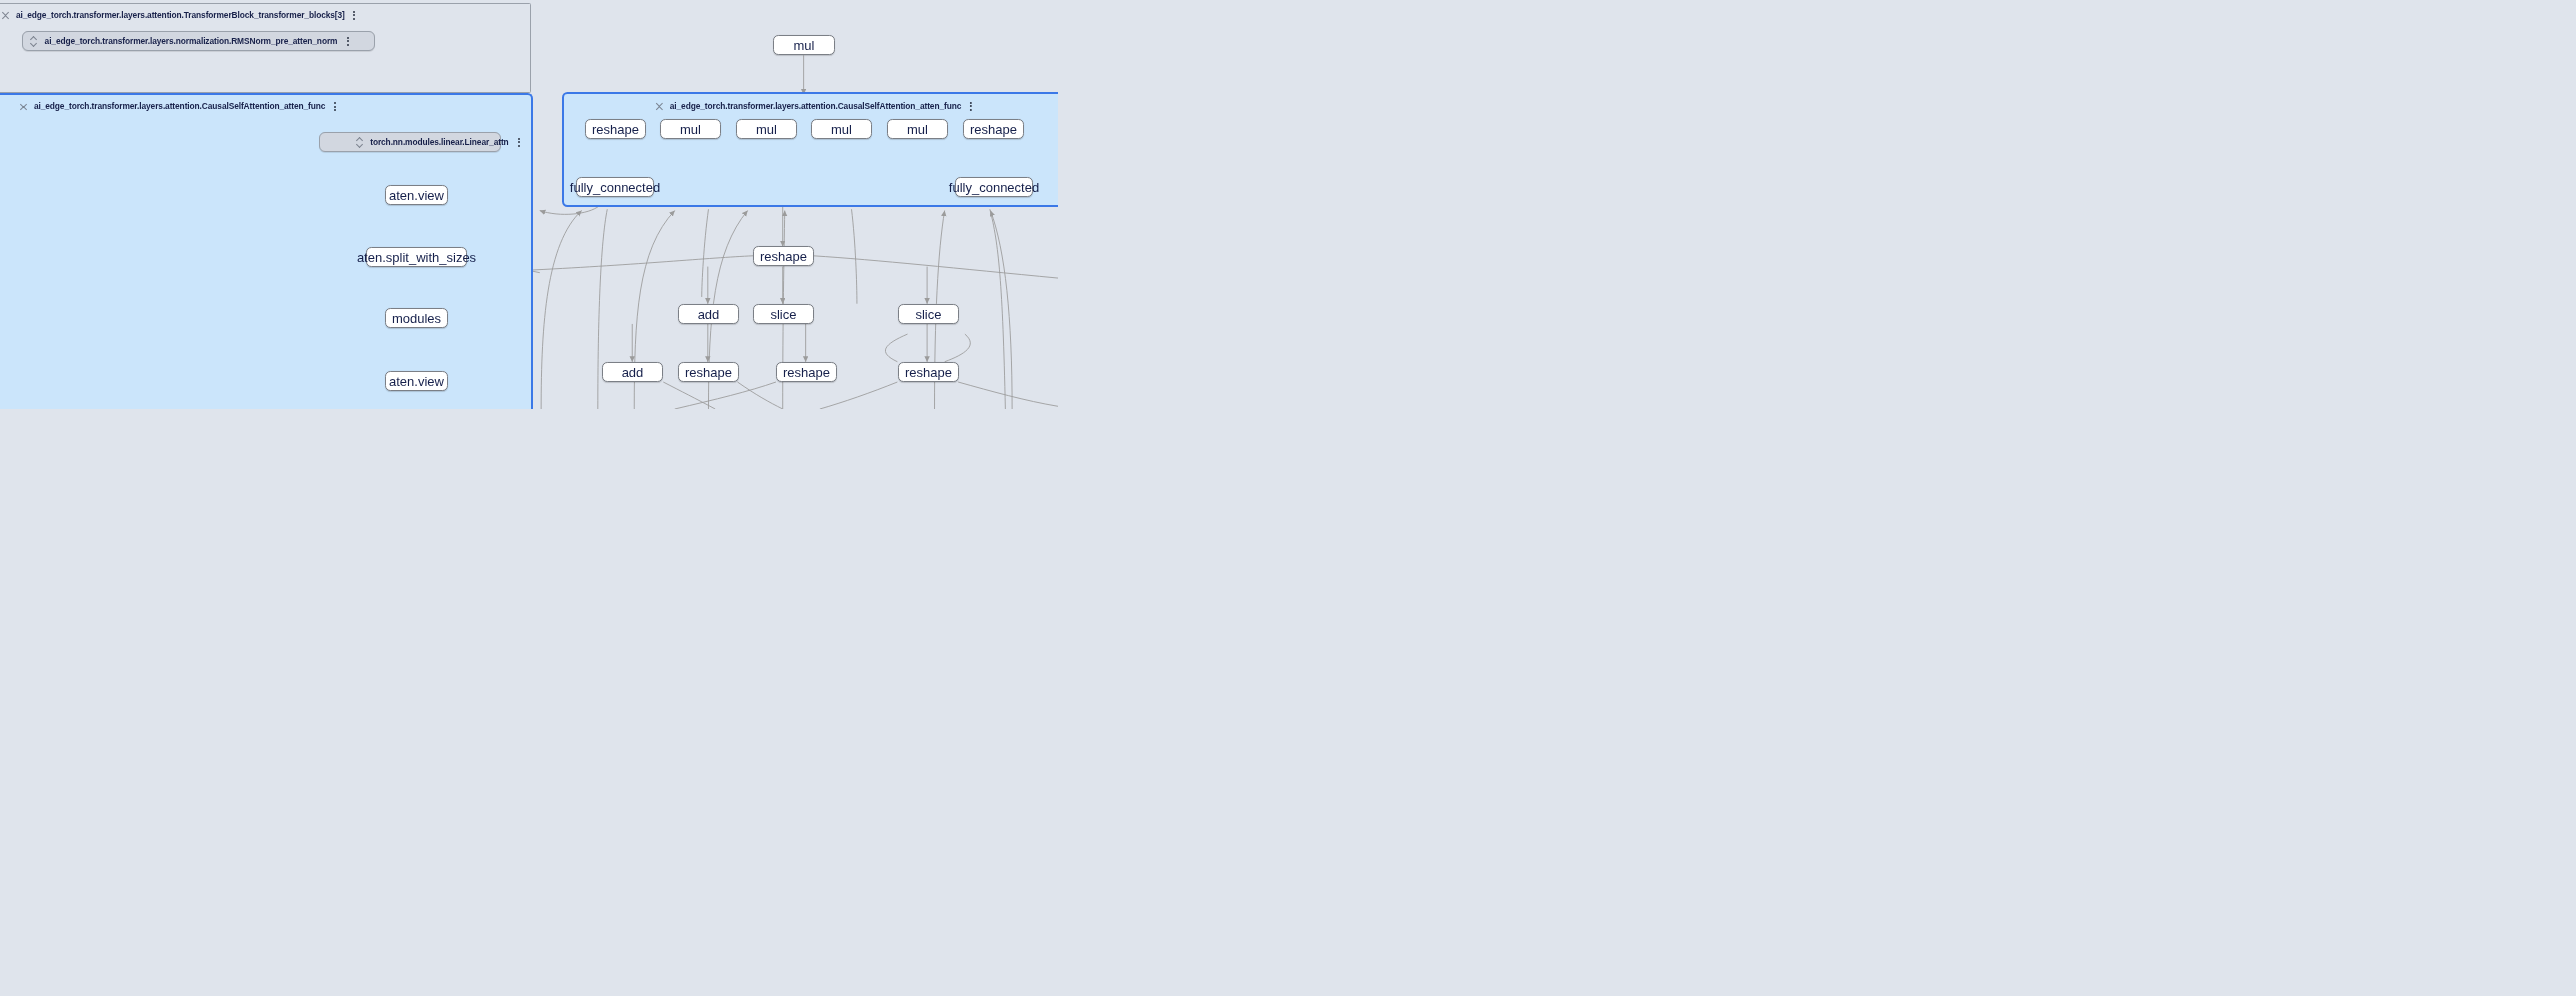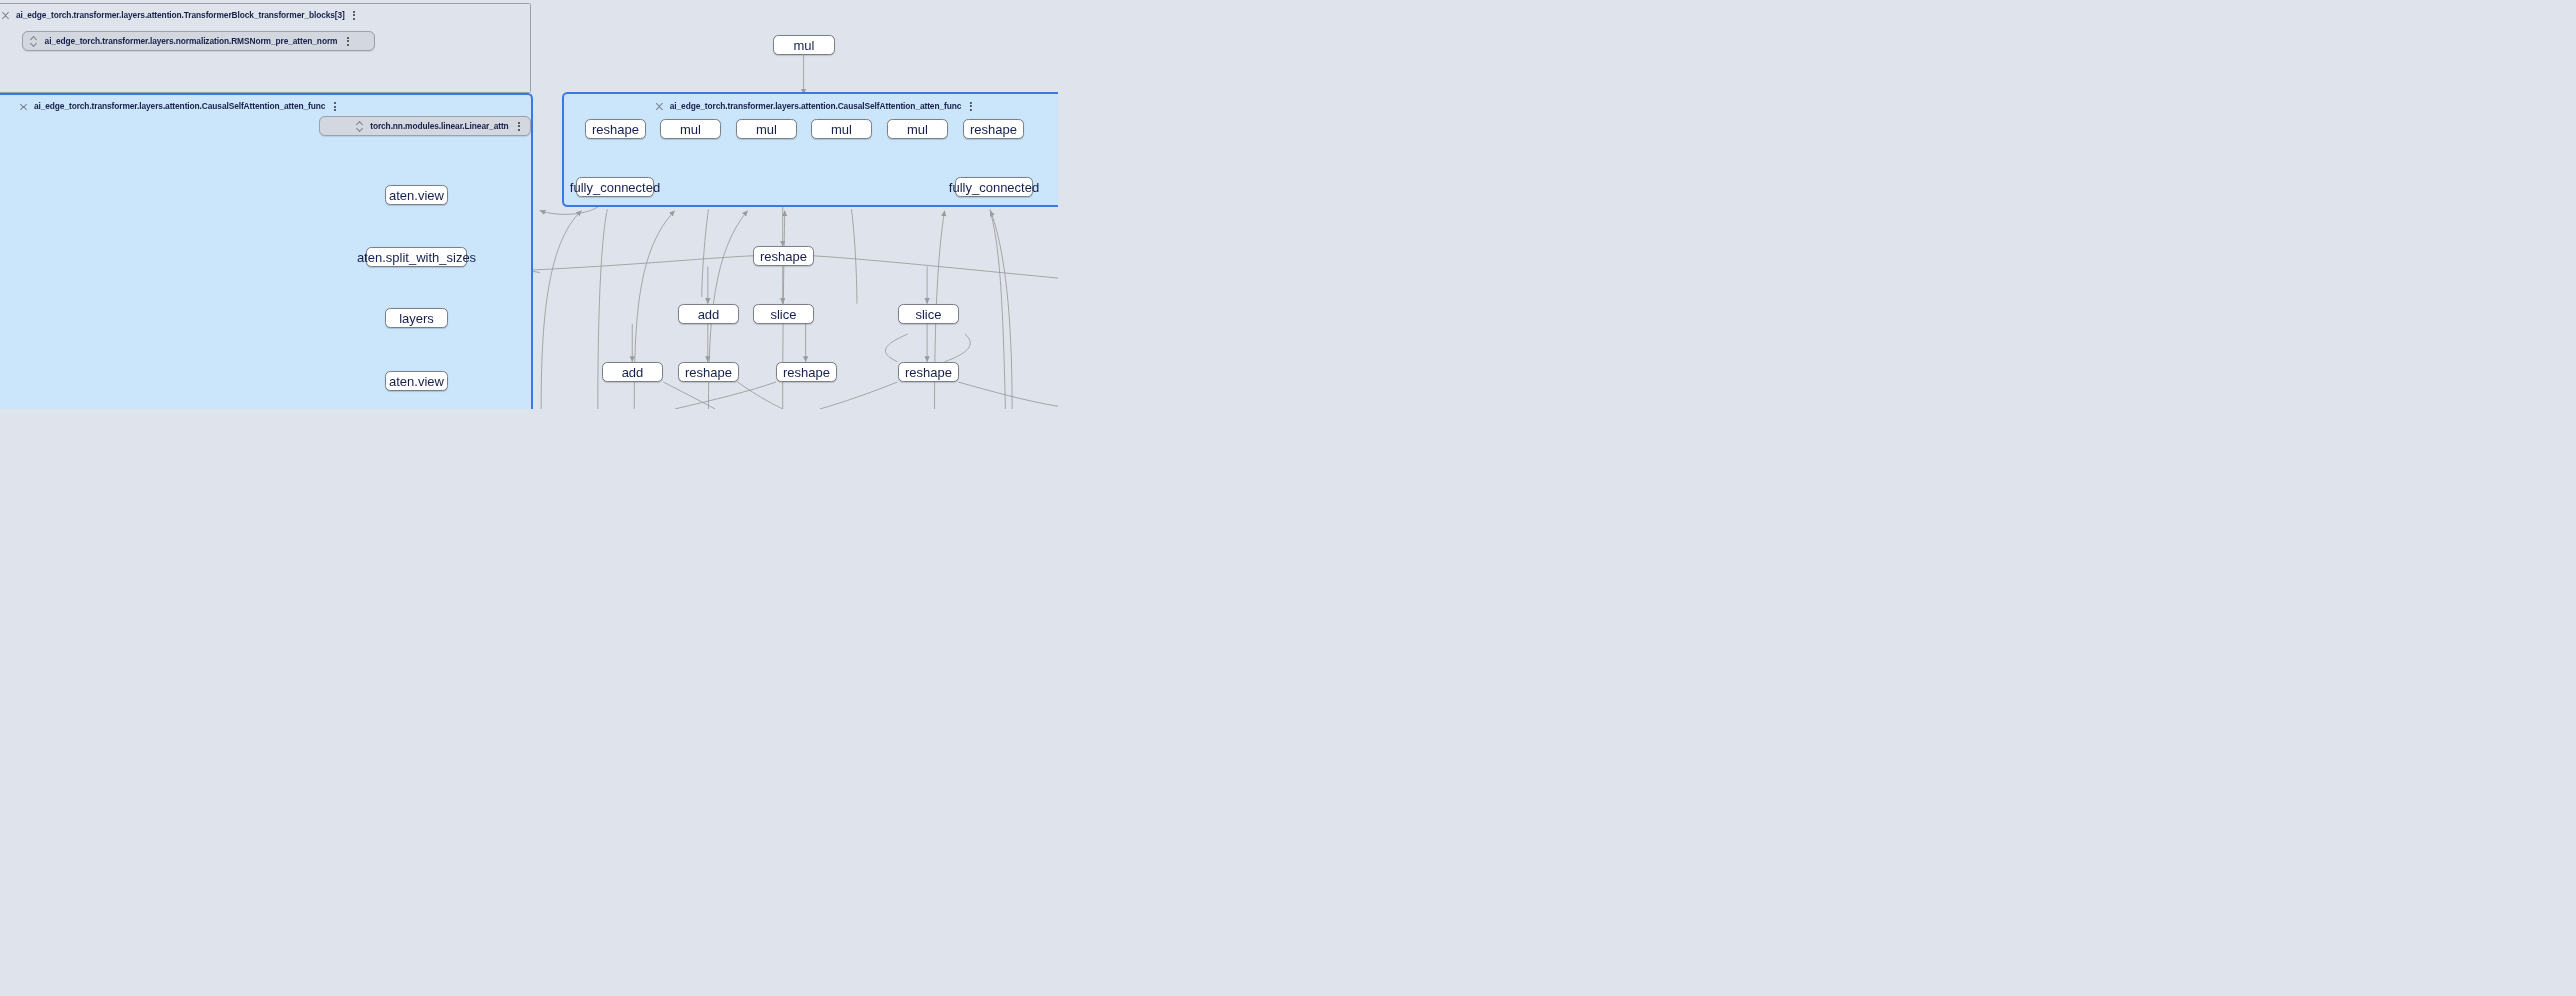--- a/index.html
+++ b/index.html
@@ -203,41 +203,41 @@
         </span>
       <span>ai_edge_torch.transformer.layers.attention.CausalSelfAttention_atten_func</span>
       <span class="kebab">
           <span></span>
           <span></span>
           <span></span>
         </span>
     </div>
   </div>
 
-  <div class="pill" style="left:319px;top:116px;width:212px;padding-left:36px;">
+  <div class="pill" style="left:319px;top:132px;width:182px;padding-left:36px;">
     <span class="chev2">
         <i class="up"></i>
         <i class="dn"></i>
       </span>
     <span>torch.nn.modules.linear.Linear_attn</span>
     <span class="kebab">
         <span></span>
         <span></span>
         <span></span>
       </span>
   </div>
 
   <div class="node" style="left:385px;top:185px;width:63px;">
     <span>aten.view</span>
   </div>
   <div class="node" style="left:366px;top:247px;width:101px;text-align:center;">
     <span>aten.split_with_sizes</span>
   </div>
   <div class="node" style="left:385px;top:308px;width:63px;">
-    <span>layers</span>
+    <span>modules</span>
   </div>
   <div class="node" style="left:385px;top:371px;width:63px;">
     <span>aten.view</span>
   </div>
 
   <div class="node" style="left:773px;top:35px;width:62px;">
     <span>mul</span>
   </div>
 
   <div class="group selected" style="left:562px;top:92px;width:505px;height:115px;">

